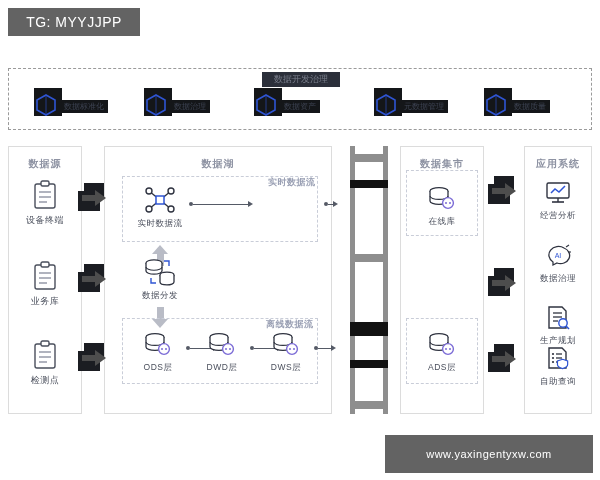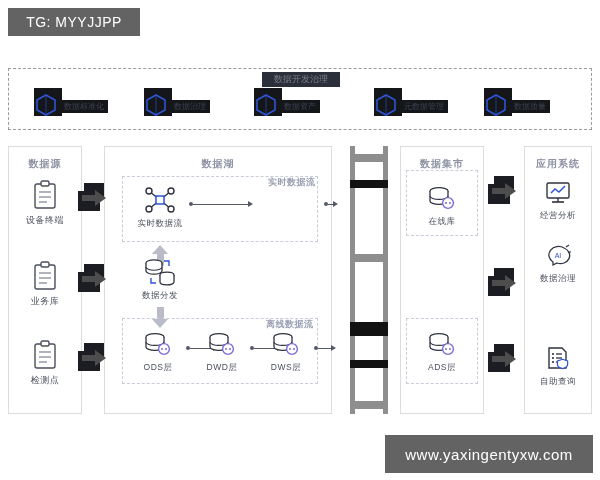--- a/index.html
+++ b/index.html
@@ -14,21 +14,21 @@
 
   
   .wm{
     position:absolute;
     background:#636363;
     color:#ffffff;
     display:flex;align-items:center;justify-content:center;
     letter-spacing:.5px;
   }
   #tg-badge{left:8px;top:8px;width:132px;height:28px;font-size:14px;}
-  #site-badge{left:385px;top:435px;width:208px;height:38px;font-size:15px;}
+  #site-badge{left:385px;top:435px;width:208px;height:38px;font-size:11px;}
 
   
   #top-band{
     position:absolute;left:8px;top:68px;width:584px;height:62px;
     background:#ffffff;
     border:1px dashed #9a9a9a;
     box-sizing:border-box;
   }
   #top-title{
     position:absolute;left:262px;top:72px;width:78px;height:15px;
@@ -467,20 +467,31 @@
   <div class="node" style="left:528px;top:243px;">
     <svg width="28" height="26" viewBox="0 0 28 26">
       <path d="M20 5 A9 8 0 1 0 9 19 L9 22 L13 20 A9 8 0 0 0 20 5 Z" fill="#fff" stroke="#2f3340" stroke-width="1.3"></path>
       <text x="14" y="15" font-size="7" fill="#2f55d4" text-anchor="middle" font-family="Liberation Sans, sans-serif">AI</text>
       <line x1="22" y1="4" x2="25" y2="2" stroke="#2f3340" stroke-width="1.1"></line>
       <line x1="24" y1="9" x2="27" y2="9" stroke="#2f3340" stroke-width="1.1"></line>
     </svg>
     <div class="cap small">数据治理</div>
   </div>
 
+  <div class="node" style="left:528px;top:305px;">
+    <svg width="28" height="26" viewBox="0 0 28 26">
+      <path d="M5 2 H18 L22 6 V23 H5 Z" fill="#fff" stroke="#2f3340" stroke-width="1.4"></path>
+      <line x1="9" y1="8" x2="18" y2="8" stroke="#2f3340" stroke-width="1.3"></line>
+      <line x1="9" y1="12" x2="18" y2="12" stroke="#2f3340" stroke-width="1.3"></line>
+      <line x1="9" y1="16" x2="14" y2="16" stroke="#2f3340" stroke-width="1.3"></line>
+      <circle cx="19" cy="18" r="4.2" fill="#fff" stroke="#2f55d4" stroke-width="1.4"></circle>
+      <line x1="22" y1="21" x2="25" y2="24" stroke="#2f55d4" stroke-width="1.6"></line>
+    </svg>
+    <div class="cap small">生产规划</div>
+  </div>
 
   <div class="node" style="left:528px;top:346px;">
     <svg width="28" height="26" viewBox="0 0 28 26">
       <path d="M5 2 H18 L22 6 V22 H5 Z" fill="#fff" stroke="#2f3340" stroke-width="1.4"></path>
       <circle cx="9" cy="8" r="1.1" fill="#2f3340"></circle>
         <line x1="12" y1="8" x2="18" y2="8" stroke="#2f3340" stroke-width="1.3"></line>
       <circle cx="9" cy="12" r="1.1" fill="#2f3340"></circle>
         <line x1="12" y1="12" x2="18" y2="12" stroke="#2f3340" stroke-width="1.3"></line>
       <circle cx="9" cy="16" r="1.1" fill="#2f3340"></circle>
         <line x1="12" y1="16" x2="15" y2="16" stroke="#2f3340" stroke-width="1.3"></line>

